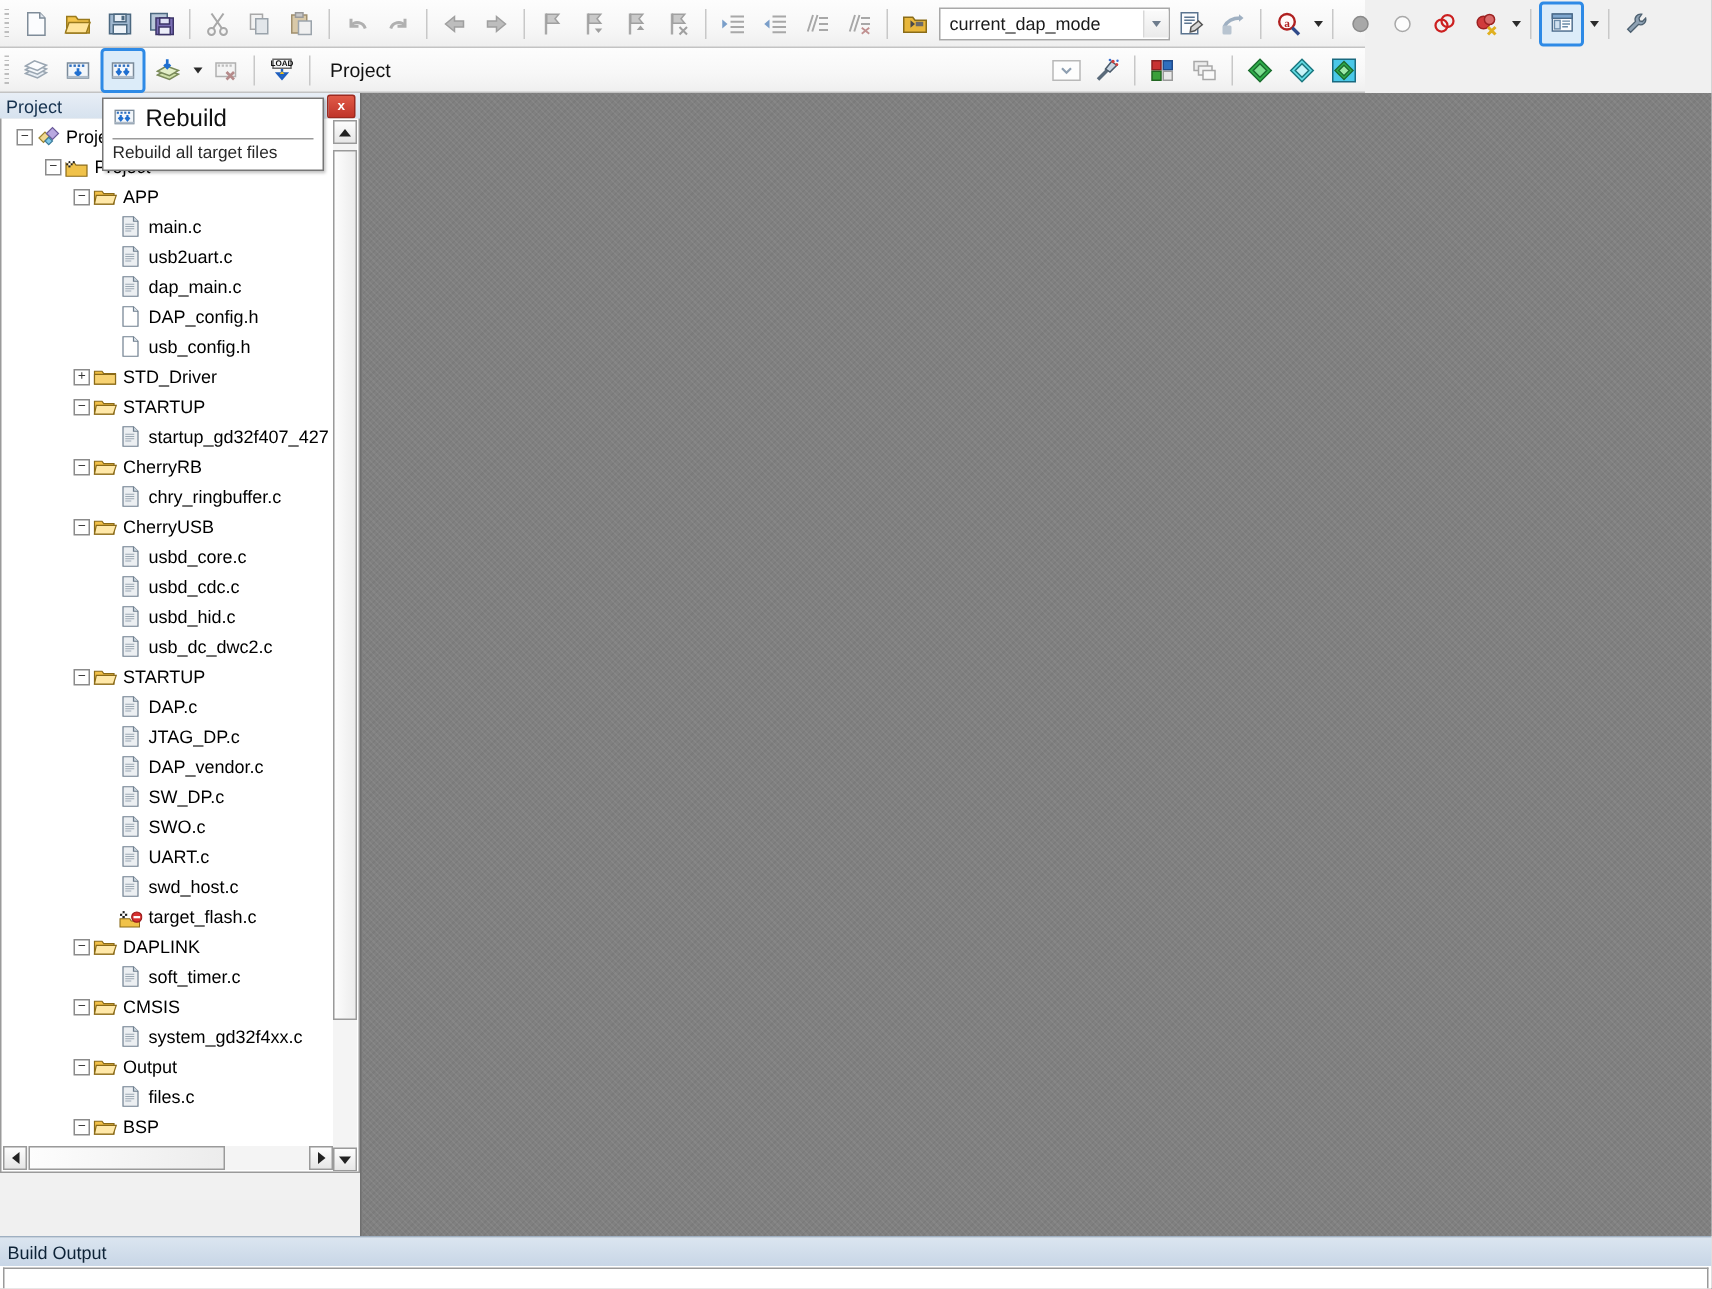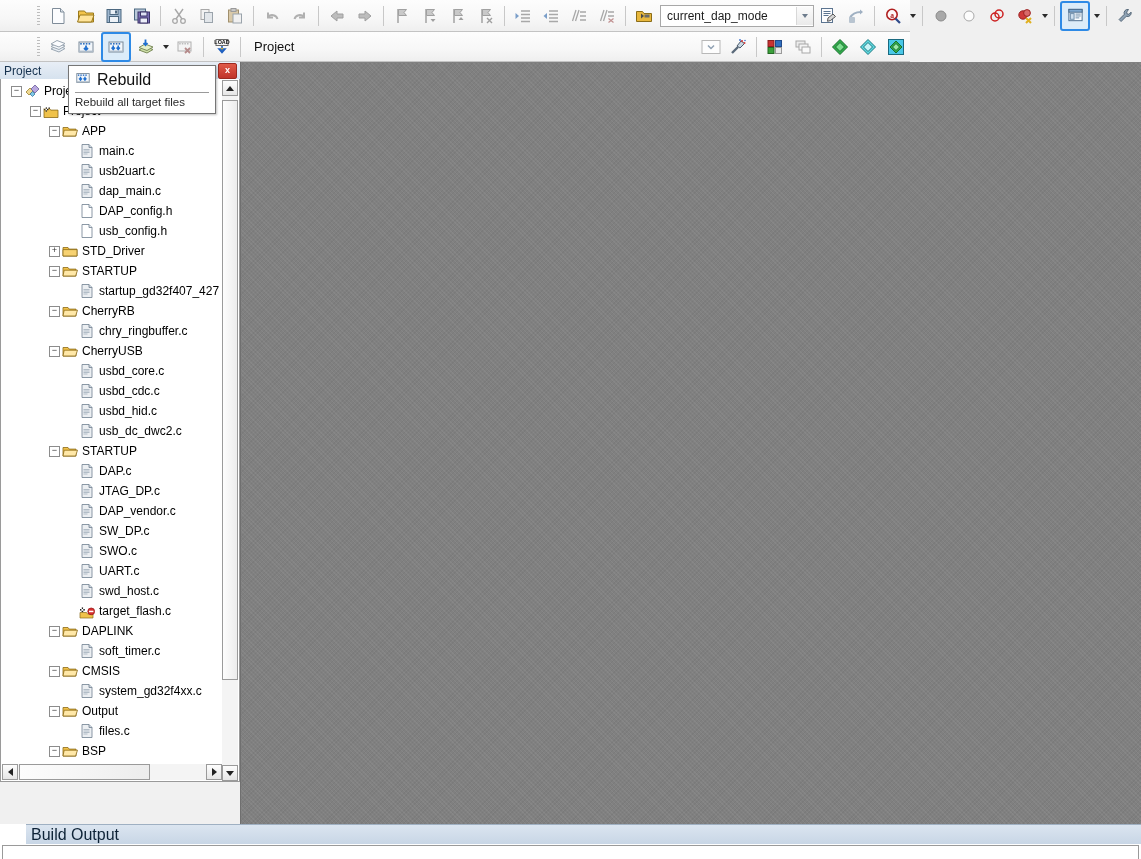--- a/index.html
+++ b/index.html
@@ -12,21 +12,20 @@
   }
   #app { position: relative; width: 1141px; height: 859px; }
 
   
   .toolbar {
     position: absolute; left: 0; width: 910px;
     background: linear-gradient(to bottom, #fdfdfd 0%, #f7f7f7 60%, #efefef 100%);
     border-bottom: 1px solid #c3c3c3;
     display: flex; align-items: center;
     box-sizing: border-box;
-    padding-left: 34px;
   }
   #toolbar-main { top: 0; height: 32px; }
   #toolbar-build { top: 32px; height: 30px; }
 
   .grip {
     width: 3px; height: 20px; margin: 0 4px 0 3px;
     background-image: repeating-linear-gradient(to bottom, #bdbdbd 0 1px, transparent 1px 3px);
     flex: 0 0 auto;
   }
   .tb-sep { width: 1px; height: 20px; background: #c8c8c8; margin: 0 4px; flex:0 0 auto; }
@@ -154,21 +153,21 @@
 
   
   #build-output {
     position:absolute; left:0; top:824px; width:1141px; height:35px;
     background:#fff;
   }
   #build-output-title {
     height:19px; background:linear-gradient(to bottom,#dbe5f0,#c8d6e6);
     border-top:1px solid #9fb0c2;
     display:flex;align-items:center; padding-left:5px;
-    font-size:16px; color:#0d2236;margin-left:26px;
+    font-size:12px; color:#0d2236;
   }
   #build-output-body {
     position:absolute; left:2px; top:21px; width:1137px; height:14px;
     background:#fff; border:1px solid #9a9a9a; border-bottom:none; box-sizing:border-box;
   }
 
   
   #tooltip {
     position:absolute; left:68px; top:65px; width:148px;
     background:#fff; border:1px solid #767676;

